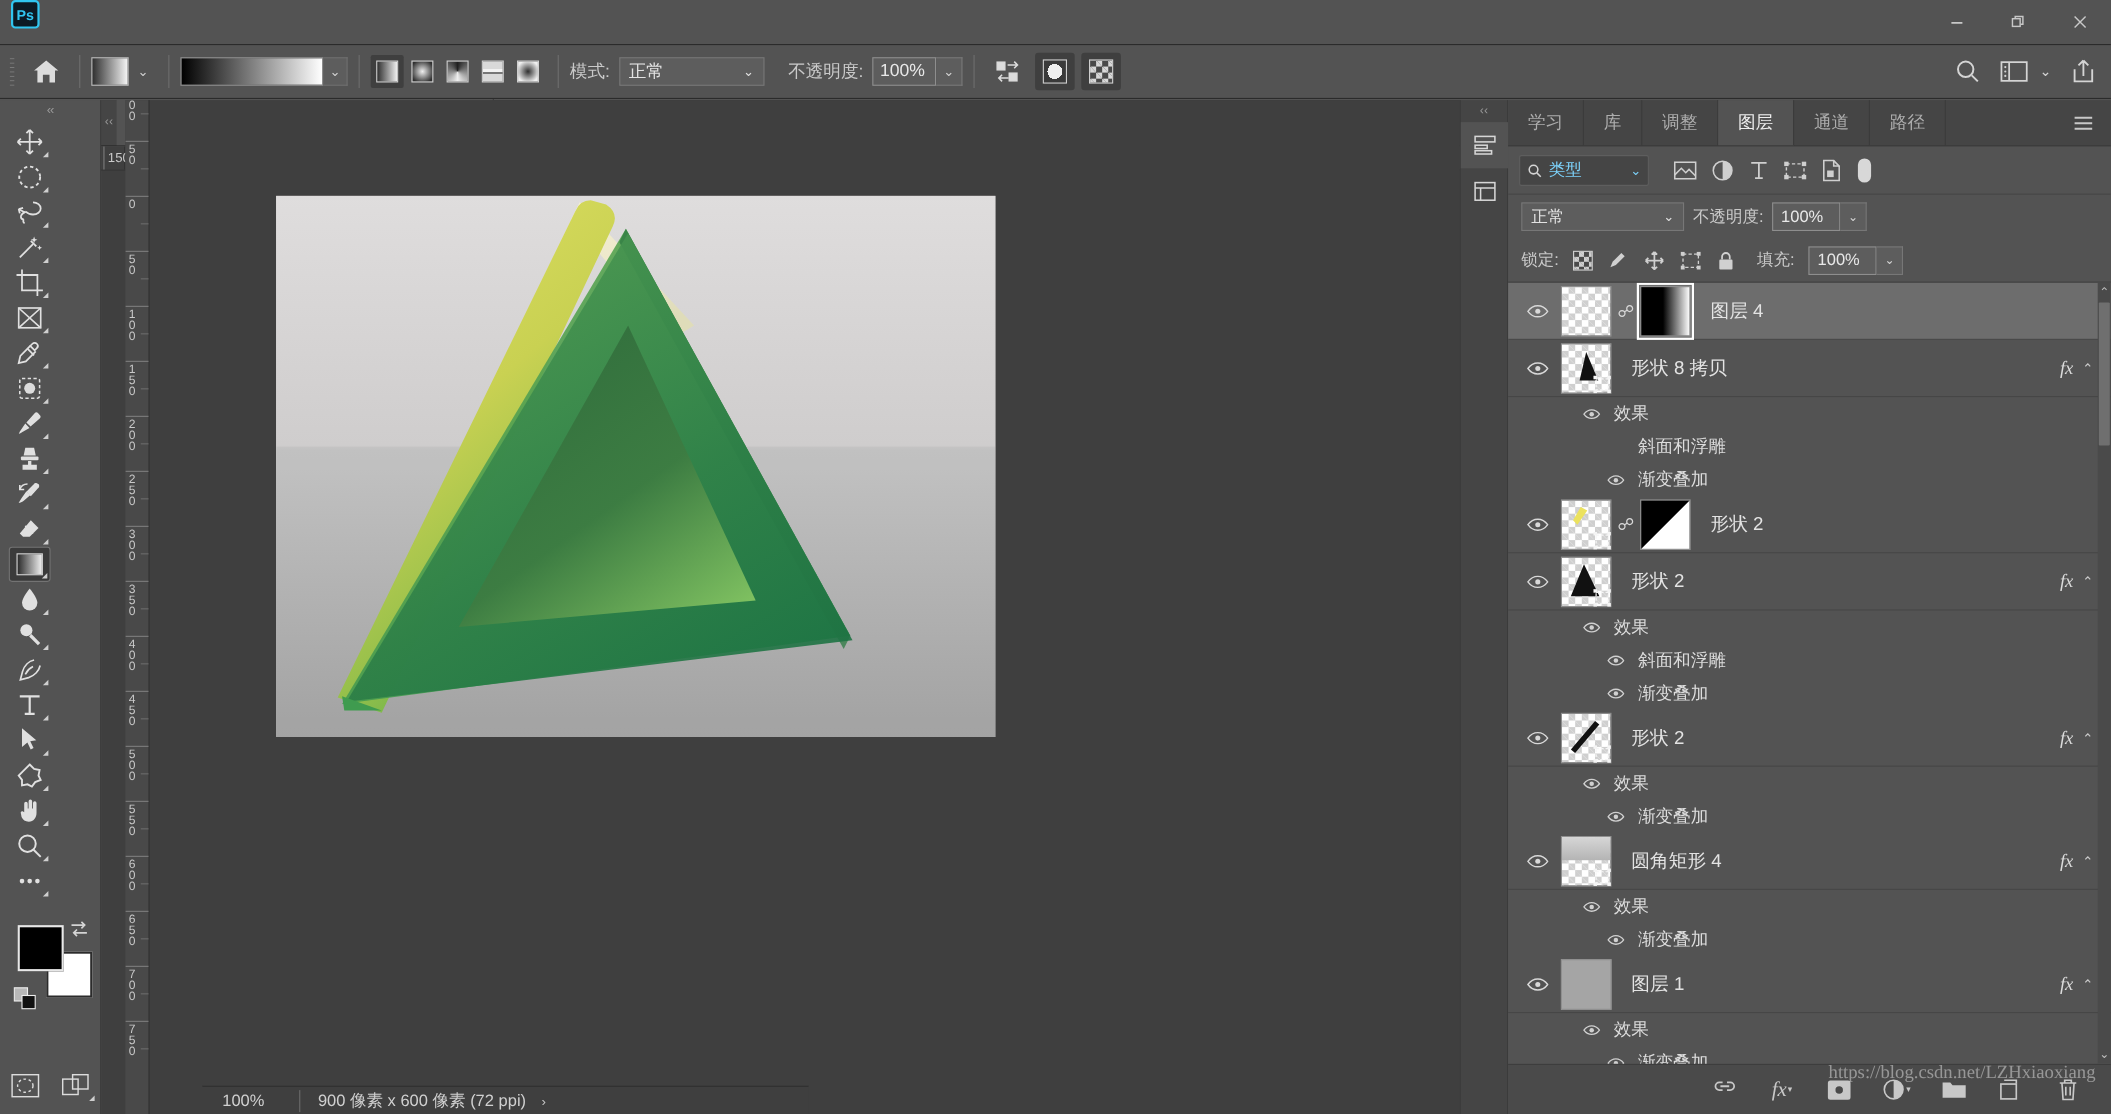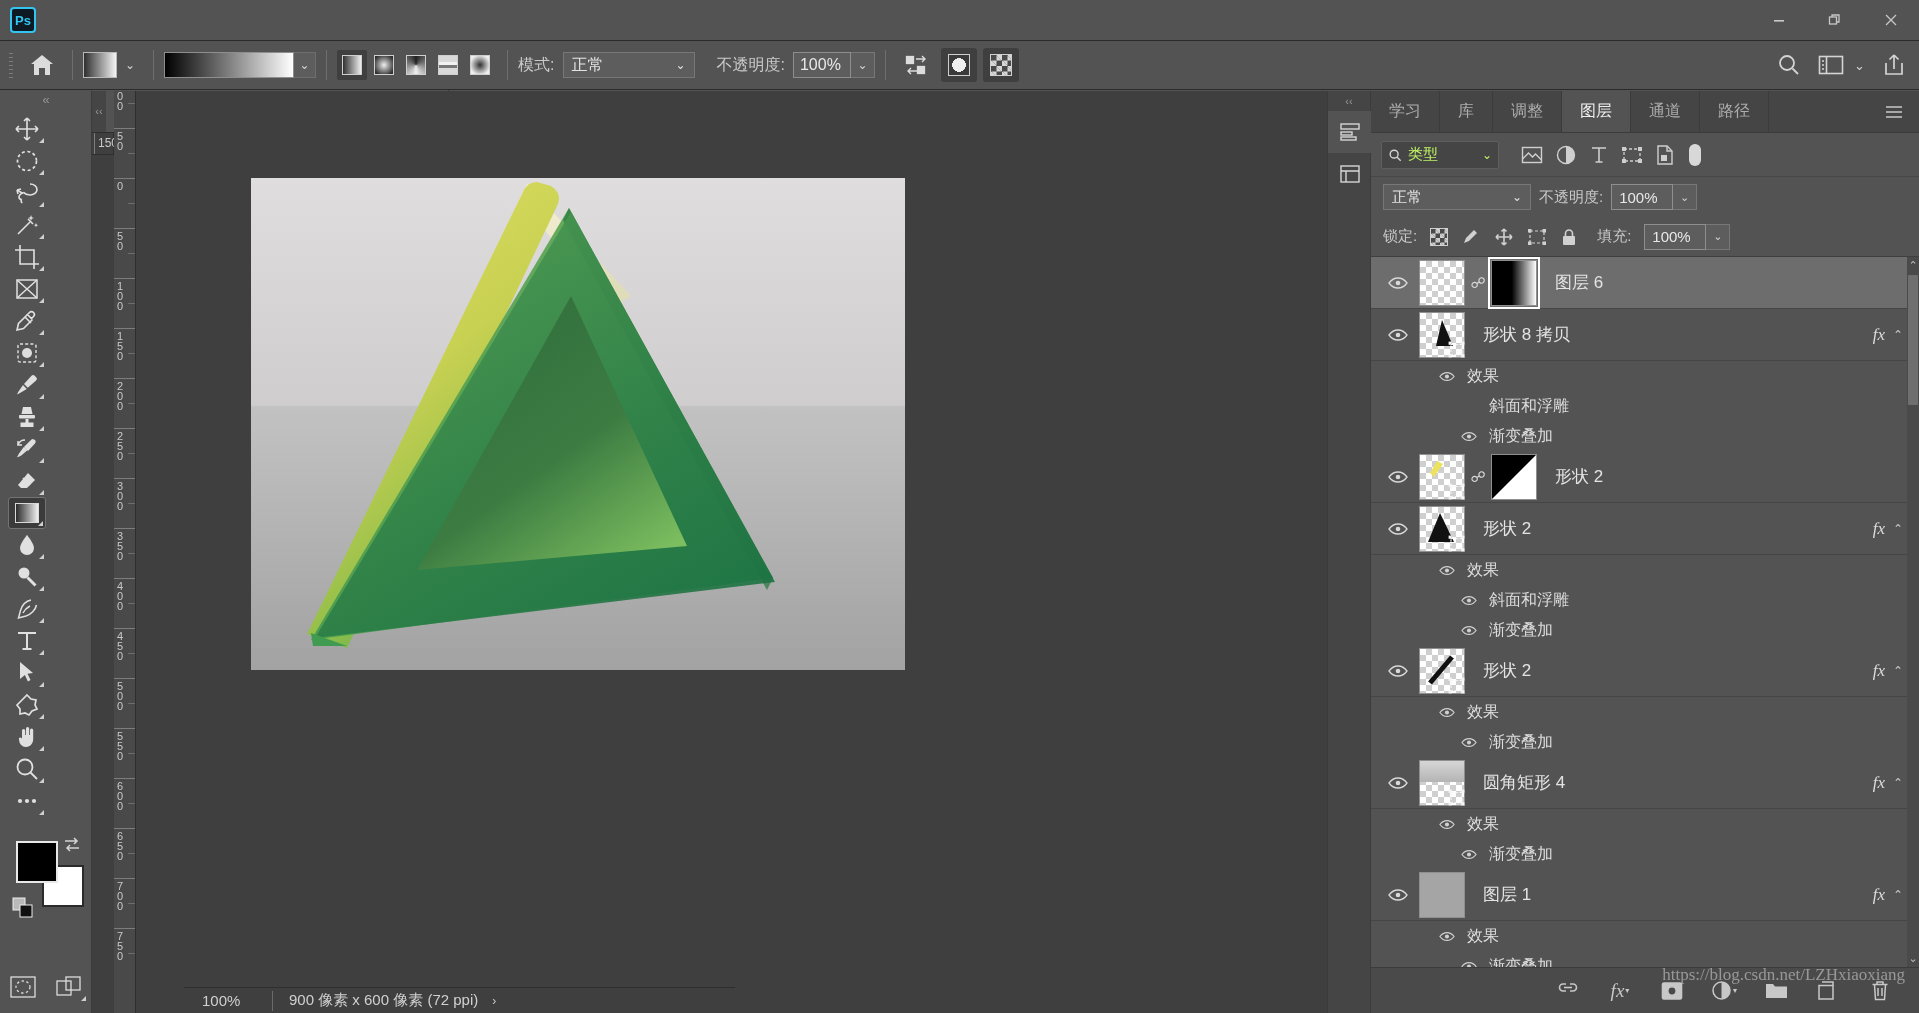--- a/index.html
+++ b/index.html
@@ -8,21 +8,21 @@
     background: #535353;
     font-family: "Liberation Sans", "DejaVu Sans", sans-serif;
     overflow: hidden;
     -webkit-font-smoothing: antialiased;
   }
   .app { position: relative; width: 1919px; height: 1013px; background: #535353; }
 
   
   .menubar {
     position: absolute; top: 0; left: 0; width: 1919px; height: 40px;
-    background: #535353; display: flex; align-items: center;
+    background: #535353; display: flex; 
   }
   .ps-logo {
     width: 26px; height: 26px; margin-left: 10px; margin-right: 12px;
     border: 2px solid #31c5f0; border-radius: 4px; background: #0d1a24;
     color: #31c5f0; font-size: 13px; font-weight: bold;
     display: flex; align-items: center; justify-content: center;
     font-family: "Liberation Sans", sans-serif;
   }
   .menu-items { display: flex; align-items: center; height: 40px; }
   .menu-item {
@@ -191,21 +191,21 @@
   .ptab {
     display:flex; align-items:center; padding: 0 18px; color: #adadad; font-size: 16px;
     border-right: 1px solid #3b3b3b;
   }
   .ptab.active { background: #535353; color: #eeeeee; }
   .ptab-menu { margin-left: auto; display:flex; align-items:center; padding-right: 14px; color:#c0c0c0;}
 
   .filter-row { height: 44px; display:flex; align-items:center; padding: 0 10px; gap: 0; border-bottom: 1px solid #474747;}
   .filter-select {
     width: 118px; height: 28px; background: #454545; border: 1px solid #5e5e5e; border-radius: 2px;
-    display:flex; align-items:center; gap: 6px; padding: 0 6px; color: #bef264; font-size: 15px;
+    display:flex; align-items:center; gap: 6px; padding: 0 6px; color: #7dd3fc; font-size: 15px;
   }
   .filter-icons { display:flex; align-items:center; gap: 12px; margin-left: 22px; color:#cfcfcf; }
 
   .blend-row { height: 40px; display:flex; align-items:center; padding: 0 12px; gap: 8px; }
   .blend-select {
     width: 148px; height: 26px; background: #5d5d5d; border: 1px solid #777; color: #e2e2e2;
     font-size: 15px; display:flex; align-items:center; justify-content: space-between; padding: 0 8px;
   }
   .p-label { color: #c9c9c9; font-size: 15px; }
   .p-input {
@@ -933,21 +933,21 @@
       <div class="layer-row selected">
           <div class="eye">
             <svg width="20" height="14" viewBox="0 0 20 14" fill="none" stroke="#d8d8d8" stroke-width="1.3">
               <path d="M1 7s3.6-5 9-5 9 5 9 5-3.6 5-9 5-9-5-9-5z"></path>
               <circle cx="10" cy="7" r="2.3" fill="#d8d8d8" stroke="none"></circle>
             </svg>
           </div>
           <div class="thumb"></div>
           <div class="link-ic">☍</div>
           <div class="mask-thumb sel-outline" style="border:1px solid #8f8f8f;background:linear-gradient(to right,#000 0%,#000 45%,#fff 100%);"></div>
-          <div class="layer-name">图层 6</div>
+          <div class="layer-name">图层 4</div>
         </div>
         <div class="layer-row">
           <div class="eye">
             <svg width="20" height="14" viewBox="0 0 20 14" fill="none" stroke="#d8d8d8" stroke-width="1.3">
               <path d="M1 7s3.6-5 9-5 9 5 9 5-3.6 5-9 5-9-5-9-5z"></path>
               <circle cx="10" cy="7" r="2.3" fill="#d8d8d8" stroke="none"></circle>
             </svg>
           </div>
           <div class="thumb">
             <svg width="44" height="44" viewBox="0 0 44 44" style="position:absolute;inset:0;">

